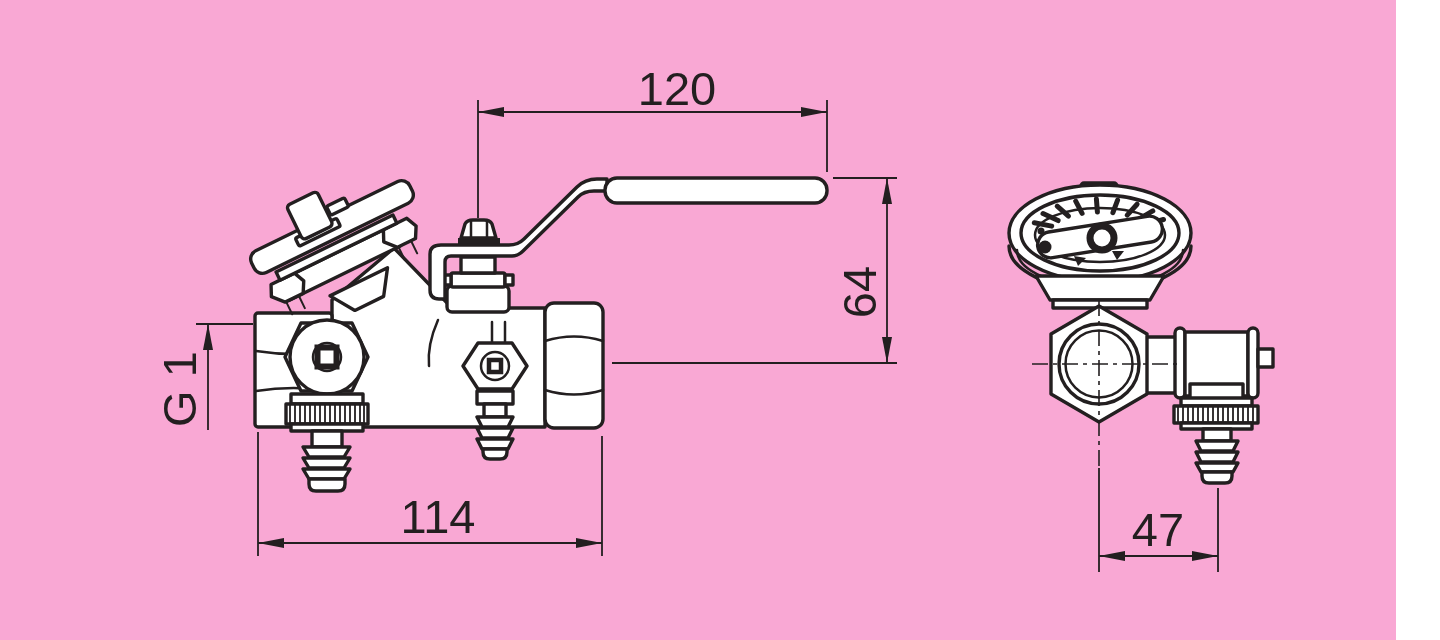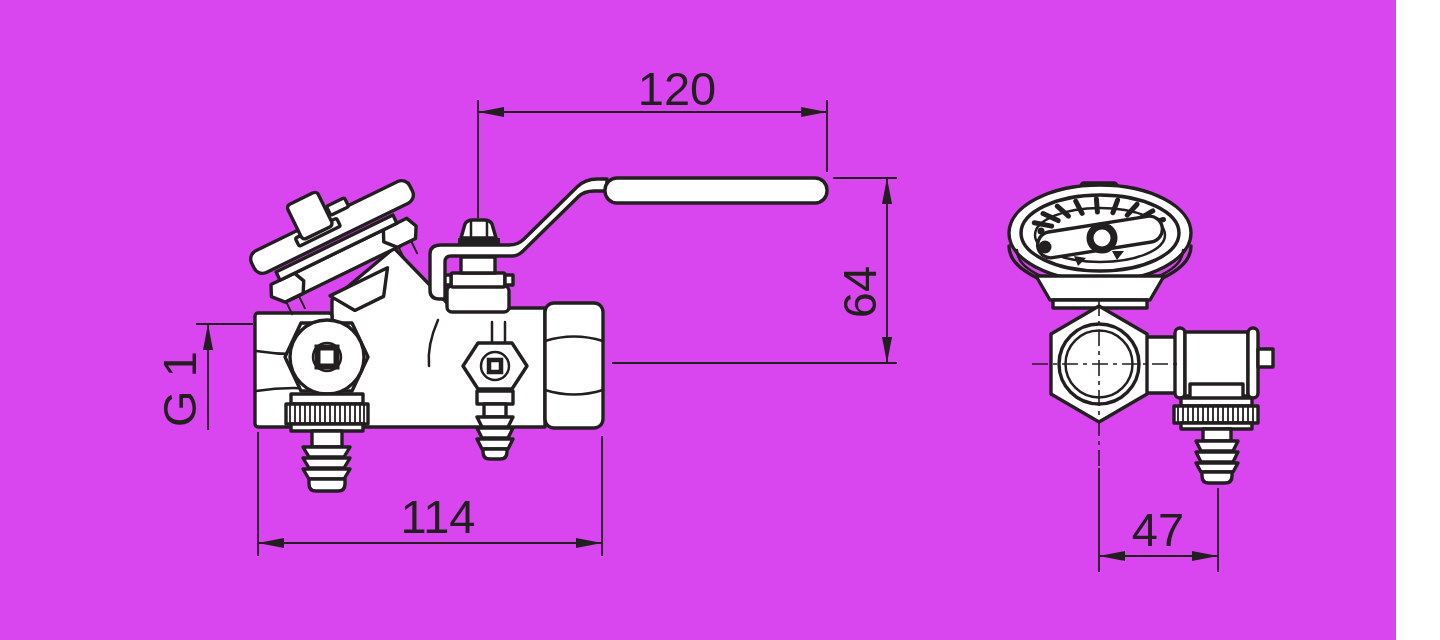--- a/index.html
+++ b/index.html
@@ -1,16 +1,16 @@
 <!DOCTYPE html>
 <html><head>
 <meta charset="utf-8">
 <style>
   html,body{margin:0;padding:0;background:#fff;}
-  .stage{width:1396px;height:640px;background:#d946ef;position:relative;overflow:hidden;}
+  .stage{width:1396px;height:640px;background:#f9a8d4;position:relative;overflow:hidden;}
   svg{display:block;}
   .s{stroke:#231f20;stroke-width:3.4;fill:none;stroke-linecap:round;stroke-linejoin:round;}
   .f{fill:#ffffff;stroke:#231f20;stroke-width:3.4;stroke-linejoin:round;stroke-linecap:round;}
   .t25{stroke-width:2.5;}
   .t2{stroke-width:2;}
   .k{stroke:#231f20;stroke-width:1.8;fill:none;}
   .d{fill:#231f20;stroke:none;}
   .sq{fill:#ffffff;stroke:#231f20;stroke-width:6;}
   .sq2{fill:#ffffff;stroke:#231f20;stroke-width:4.5;}
   .dim{stroke:#231f20;stroke-width:1.8;fill:none;}

